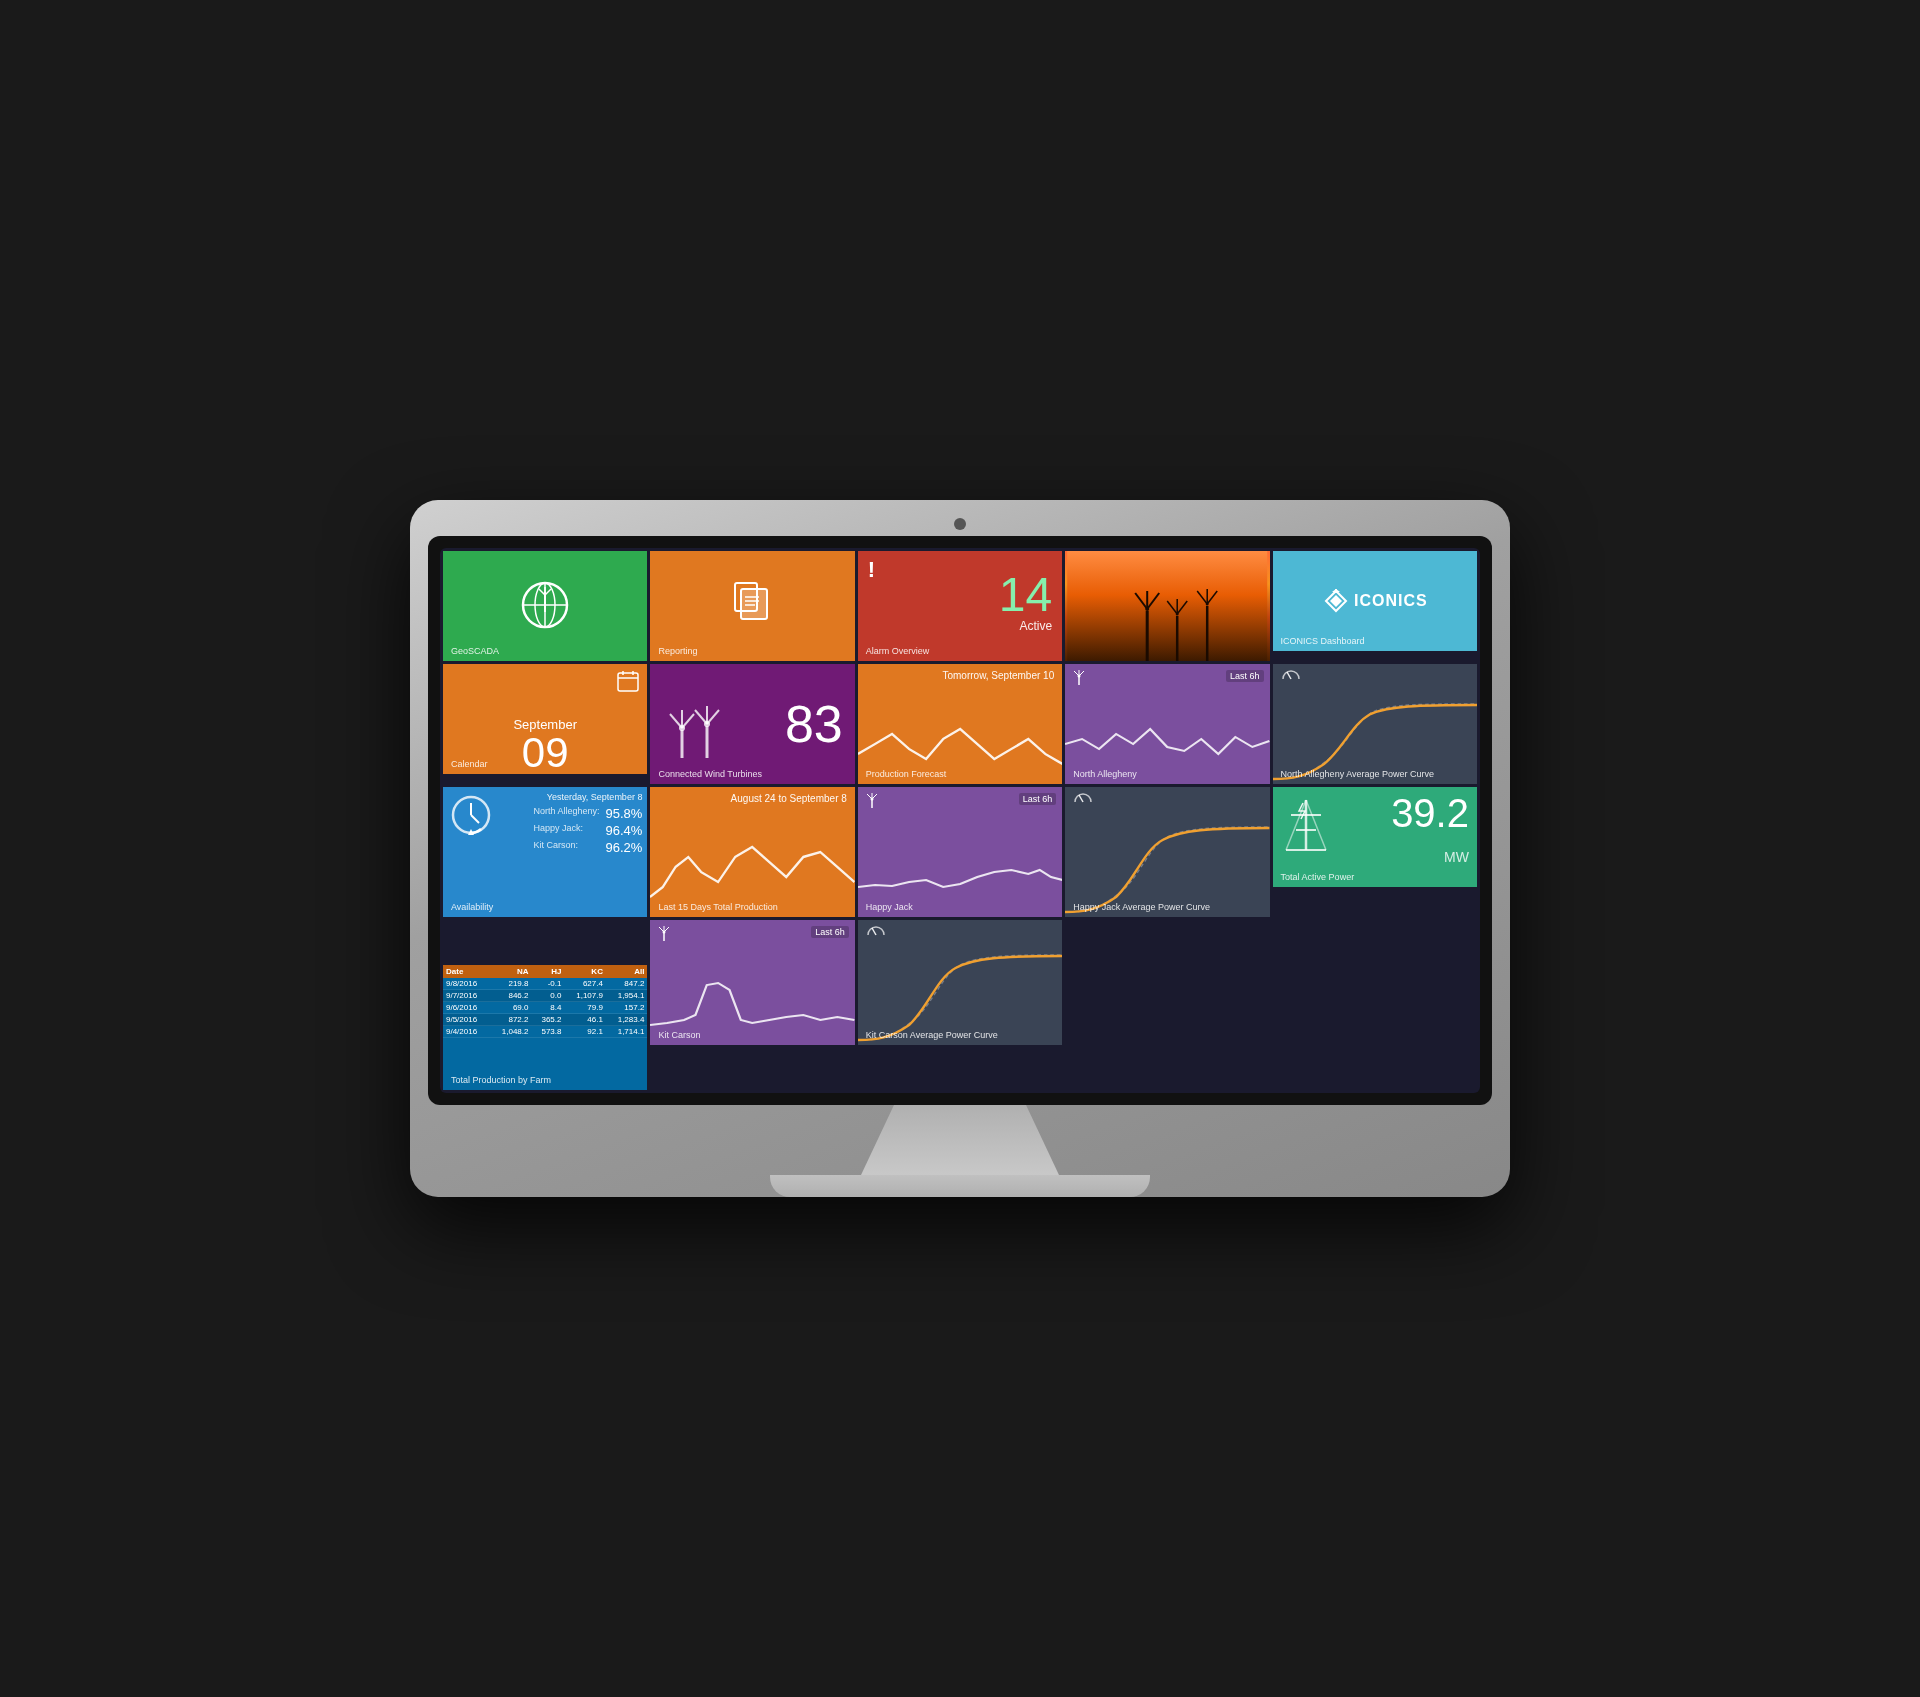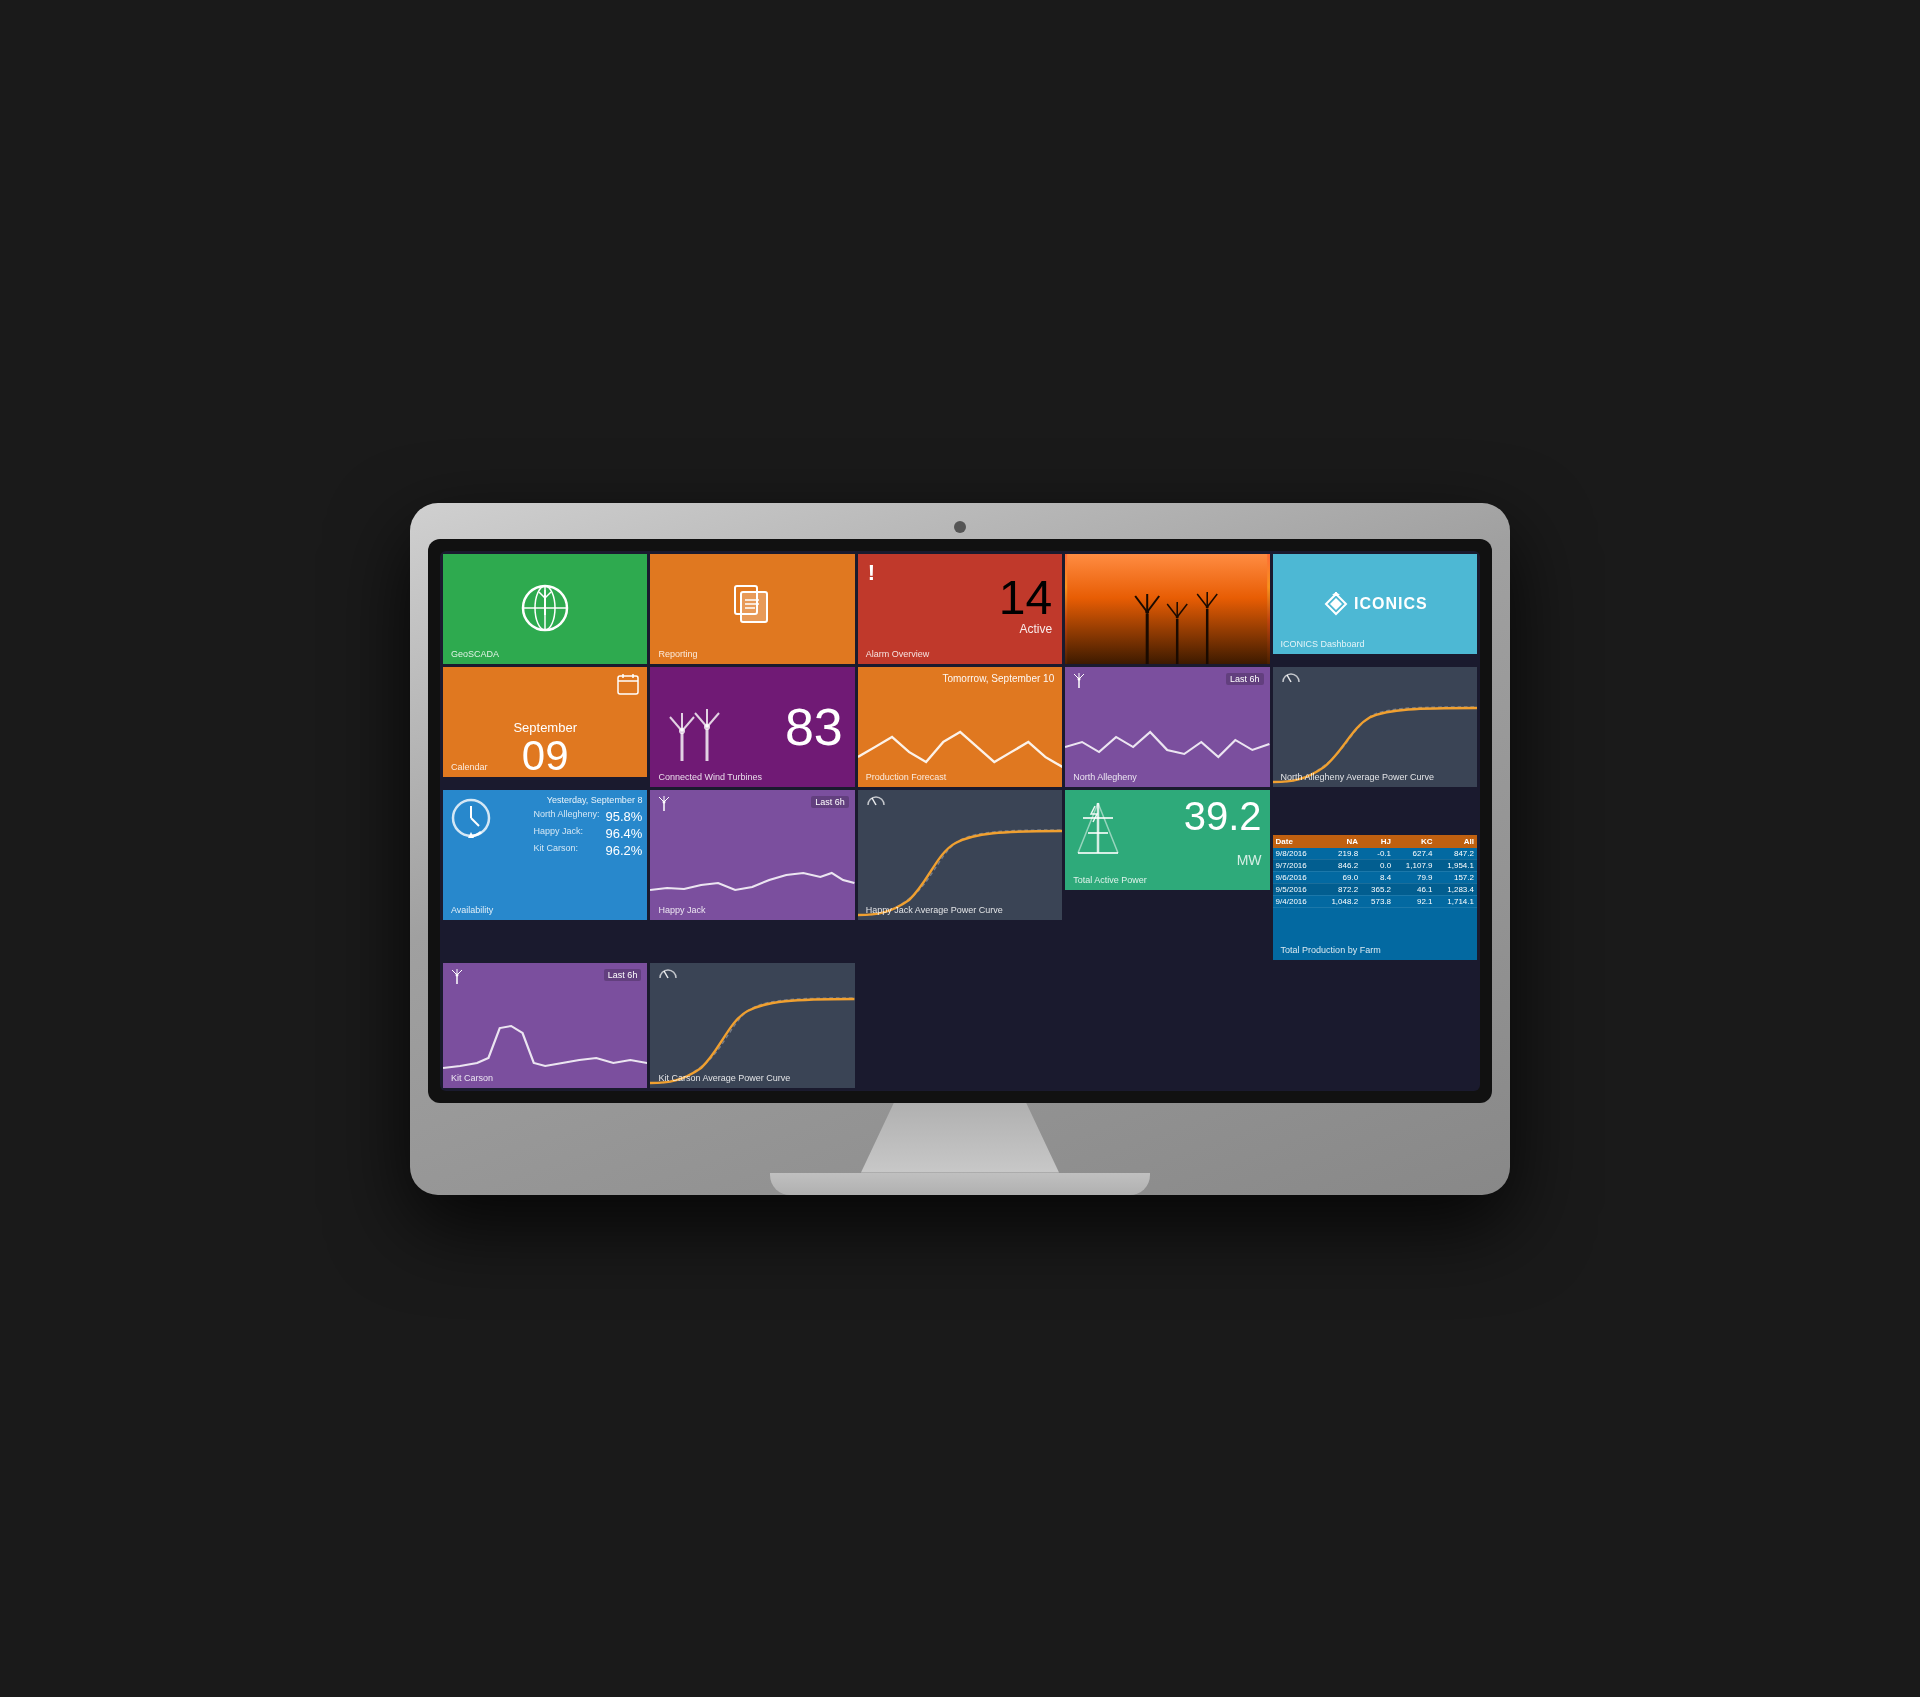--- a/index.html
+++ b/index.html
@@ -226,21 +226,21 @@
     .big-number {
       font-size: 38px;
       font-weight: 300;
       color: white;
       line-height: 1;
     }
 
     .alarm-number {
       font-size: 48px;
       font-weight: 300;
-      color: #000000;
+      color: #86efac;
       line-height: 1;
     }
 
     
     .avail-header {
       font-size: 9px;
       color: rgba(255,255,255,0.9);
       text-align: right;
       margin-bottom: 2px;
     }
@@ -541,20 +541,29 @@
                 </div>
                 <div class="avail-row">
                   <span style="font-size:9px;color:rgba(255,255,255,0.8);margin-right:6px;">Kit Carson:</span>
                   <span class="avail-val">96.2%</span>
                 </div>
               </div>
             </div>
             <span class="tile-label">Availability</span>
           </div>
 
+          <div class="tile tile-last15">
+            <div class="forecast-header">August 24 to September 8</div>
+            <div style="position:absolute;bottom:0;left:0;right:0;height:90px;">
+              <svg width="100%" height="90" viewBox="0 0 240 90" preserveAspectRatio="none">
+                <polyline points="0,70 15,60 30,40 45,30 60,45 80,55 100,30 120,20 140,35 160,50 180,30 200,25 220,40 240,55" fill="none" stroke="rgba(255,255,255,0.9)" stroke-width="2.5"></polyline>
+              </svg>
+            </div>
+            <span class="tile-label">Last 15 Days Total Production</span>
+          </div>
 
           <div class="tile tile-happy-jack">
             <div style="position:absolute;top:5px;left:6px;">
               <svg width="16" height="16" viewBox="0 0 16 16">
                 <line x1="8" y1="16" x2="8" y2="8" stroke="white" stroke-width="1.5"></line>
                 <circle cx="8" cy="7" r="1.5" fill="white"></circle>
                 <line x1="8" y1="7" x2="3" y2="2" stroke="white" stroke-width="1"></line>
                 <line x1="8" y1="7" x2="13" y2="2" stroke="white" stroke-width="1"></line>
                 <line x1="8" y1="7" x2="8" y2="1" stroke="white" stroke-width="1"></line>
               </svg>

